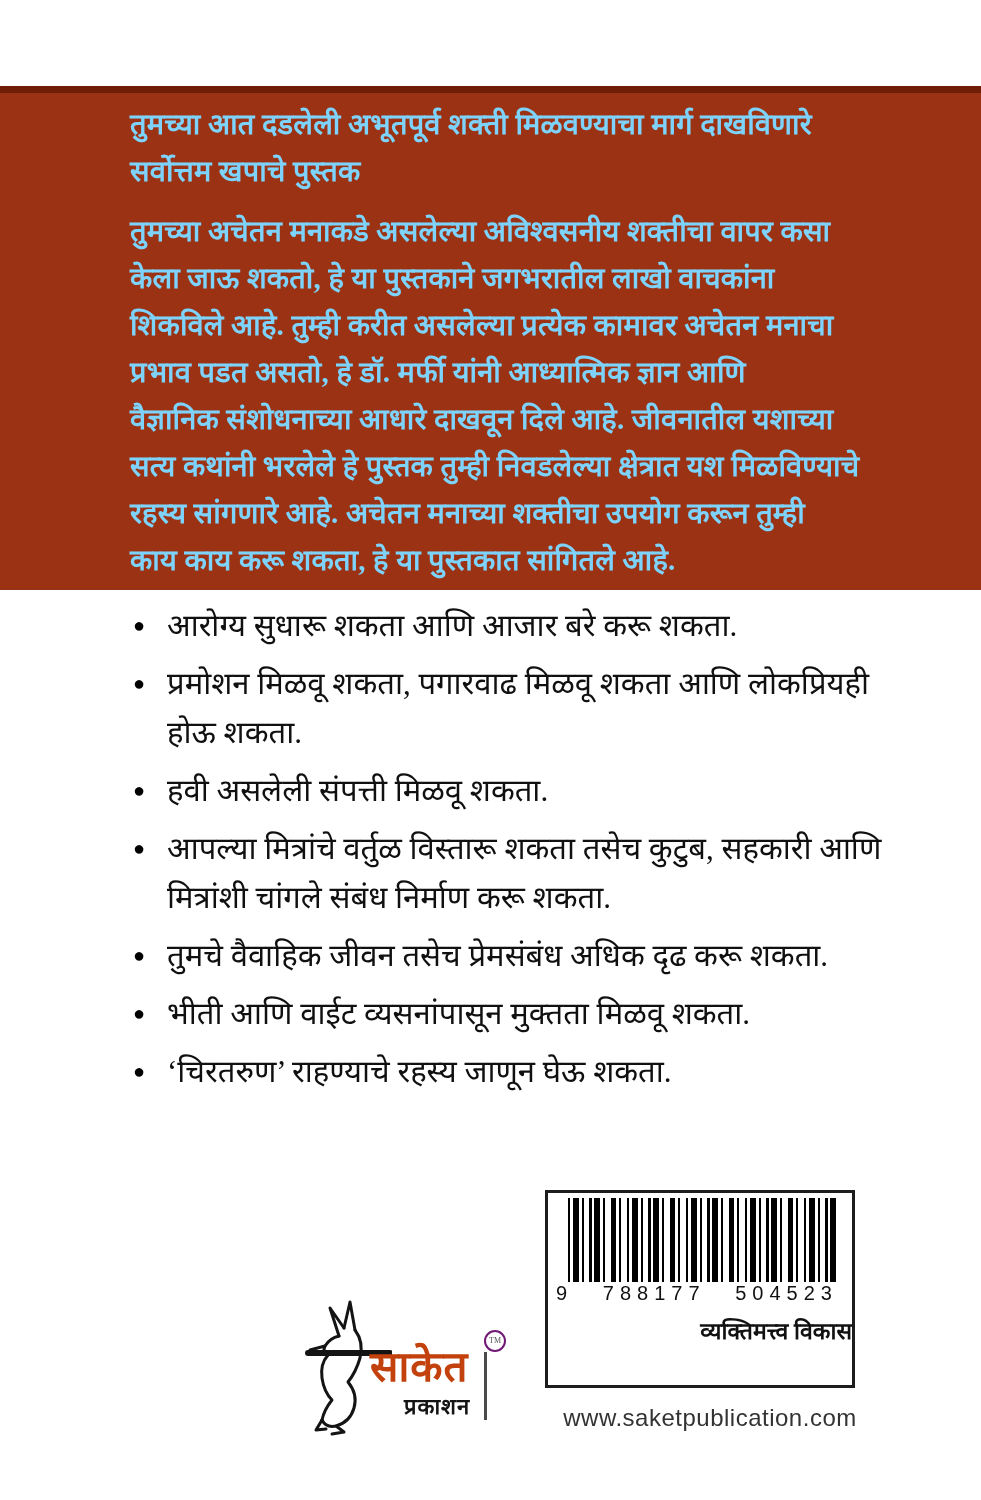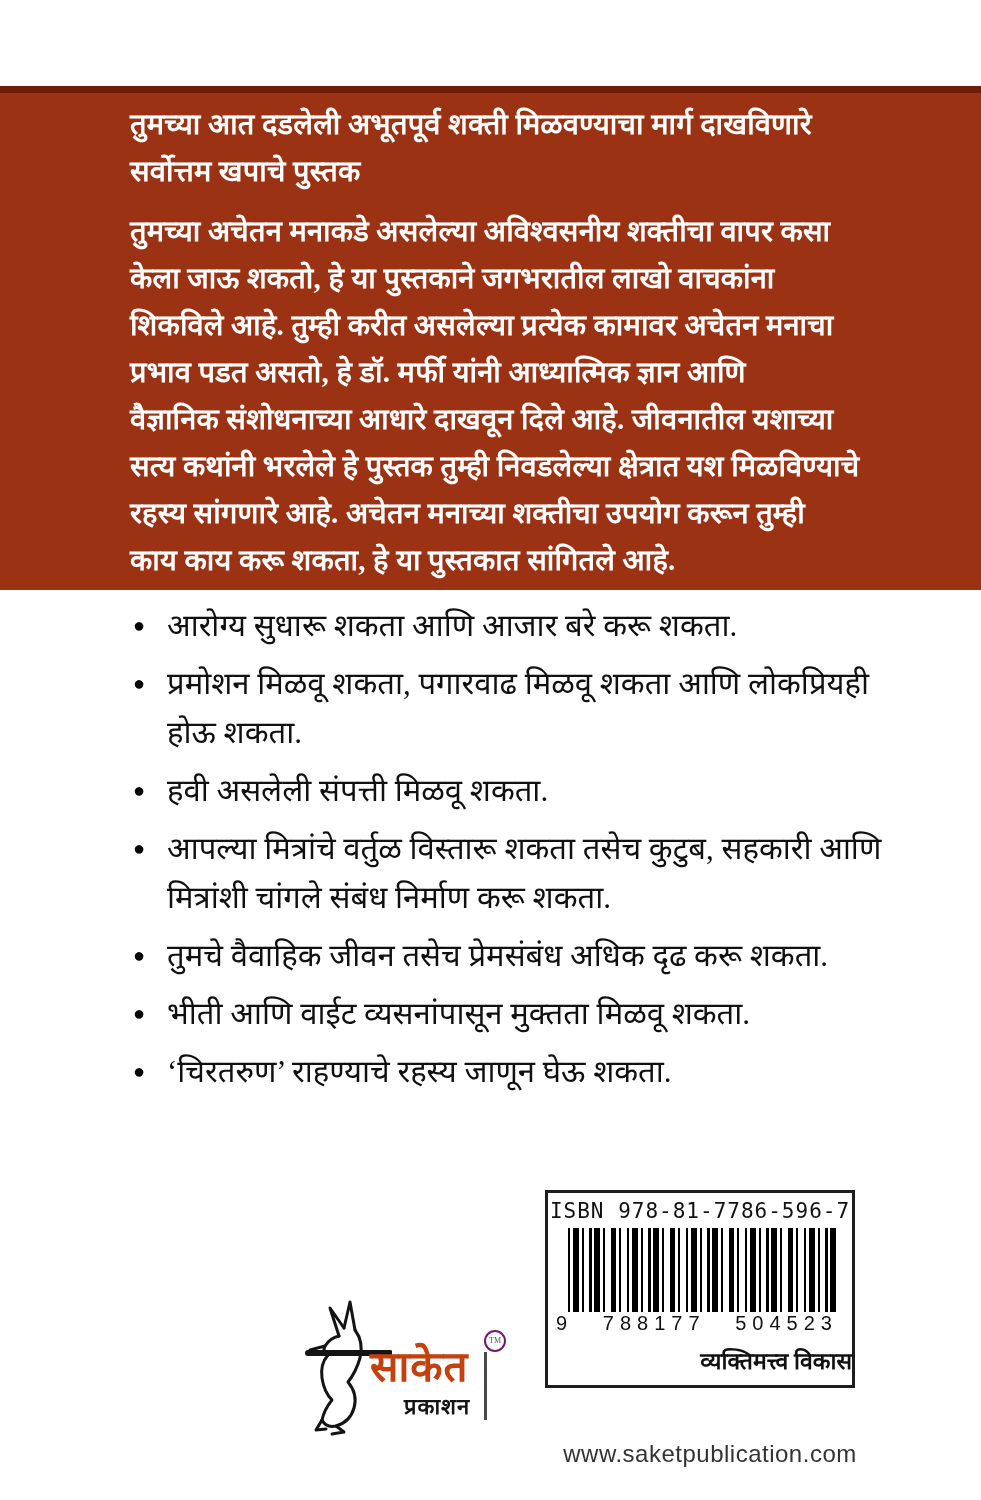--- a/index.html
+++ b/index.html
@@ -13,21 +13,21 @@
   }
   .preline{white-space:pre-line;}
 
   
   .red-panel{
     position:absolute;left:0;right:0;top:86px;height:504px;
     background:#9b3213;
     border-top:7px solid #6f1d07;
     box-sizing:border-box;
     padding:8px 50px 0 130px;
-    color:#ffffff;
+    color:#7dd3fc;
   }
   .red-panel .headline{
     font-size:29px;line-height:47px;font-weight:bold;
     letter-spacing:0.2px;
   }
   .red-panel .body-text{
     margin-top:13px;
     font-size:29px;line-height:47px;font-weight:bold;
     letter-spacing:0.2px;
   }
@@ -110,21 +110,21 @@
     position:absolute;left:96px;top:92px;
     font-size:22px;color:#141414;font-weight:bold;
     letter-spacing:1px;
     margin-left:16px;
   }
   .divider-rule{
     position:absolute;left:484px;top:1352px;width:3px;height:68px;
     background:#4a4a4a;
   }
   .website{
-    position:absolute;left:545px;top:1440px;width:330px;
+    position:absolute;left:545px;top:1404px;width:330px;
     text-align:center;
     font-family:"Liberation Sans","DejaVu Sans",sans-serif;
     font-size:24px;color:#333;letter-spacing:0.5px;
   }
 </style>
 </head>
 <body>
 
 <div class="page">
 
@@ -195,21 +195,20 @@
       <path d="M30 122 L24 132 L34 131"></path>
     </svg>
     <div class="logo-wordmark">साकेत</div>
     <div class="logo-tm">TM</div>
     <div class="logo-sub">प्रकाशन</div>
   </div>
 
   <div class="divider-rule"></div>
 
   <div class="isbn-box">
-    <div class="isbn-line">ISBN 978-81-7786-596-7</div>
     <div class="barcode"></div>
     <div class="barcode-digits">
       <span>9</span>
       <span>788177</span>
       <span>504523</span>
     </div>
     <div class="isbn-category">व्यक्तिमत्त्व विकास</div>
   </div>
 
   <div class="website">www.saketpublication.com</div>

